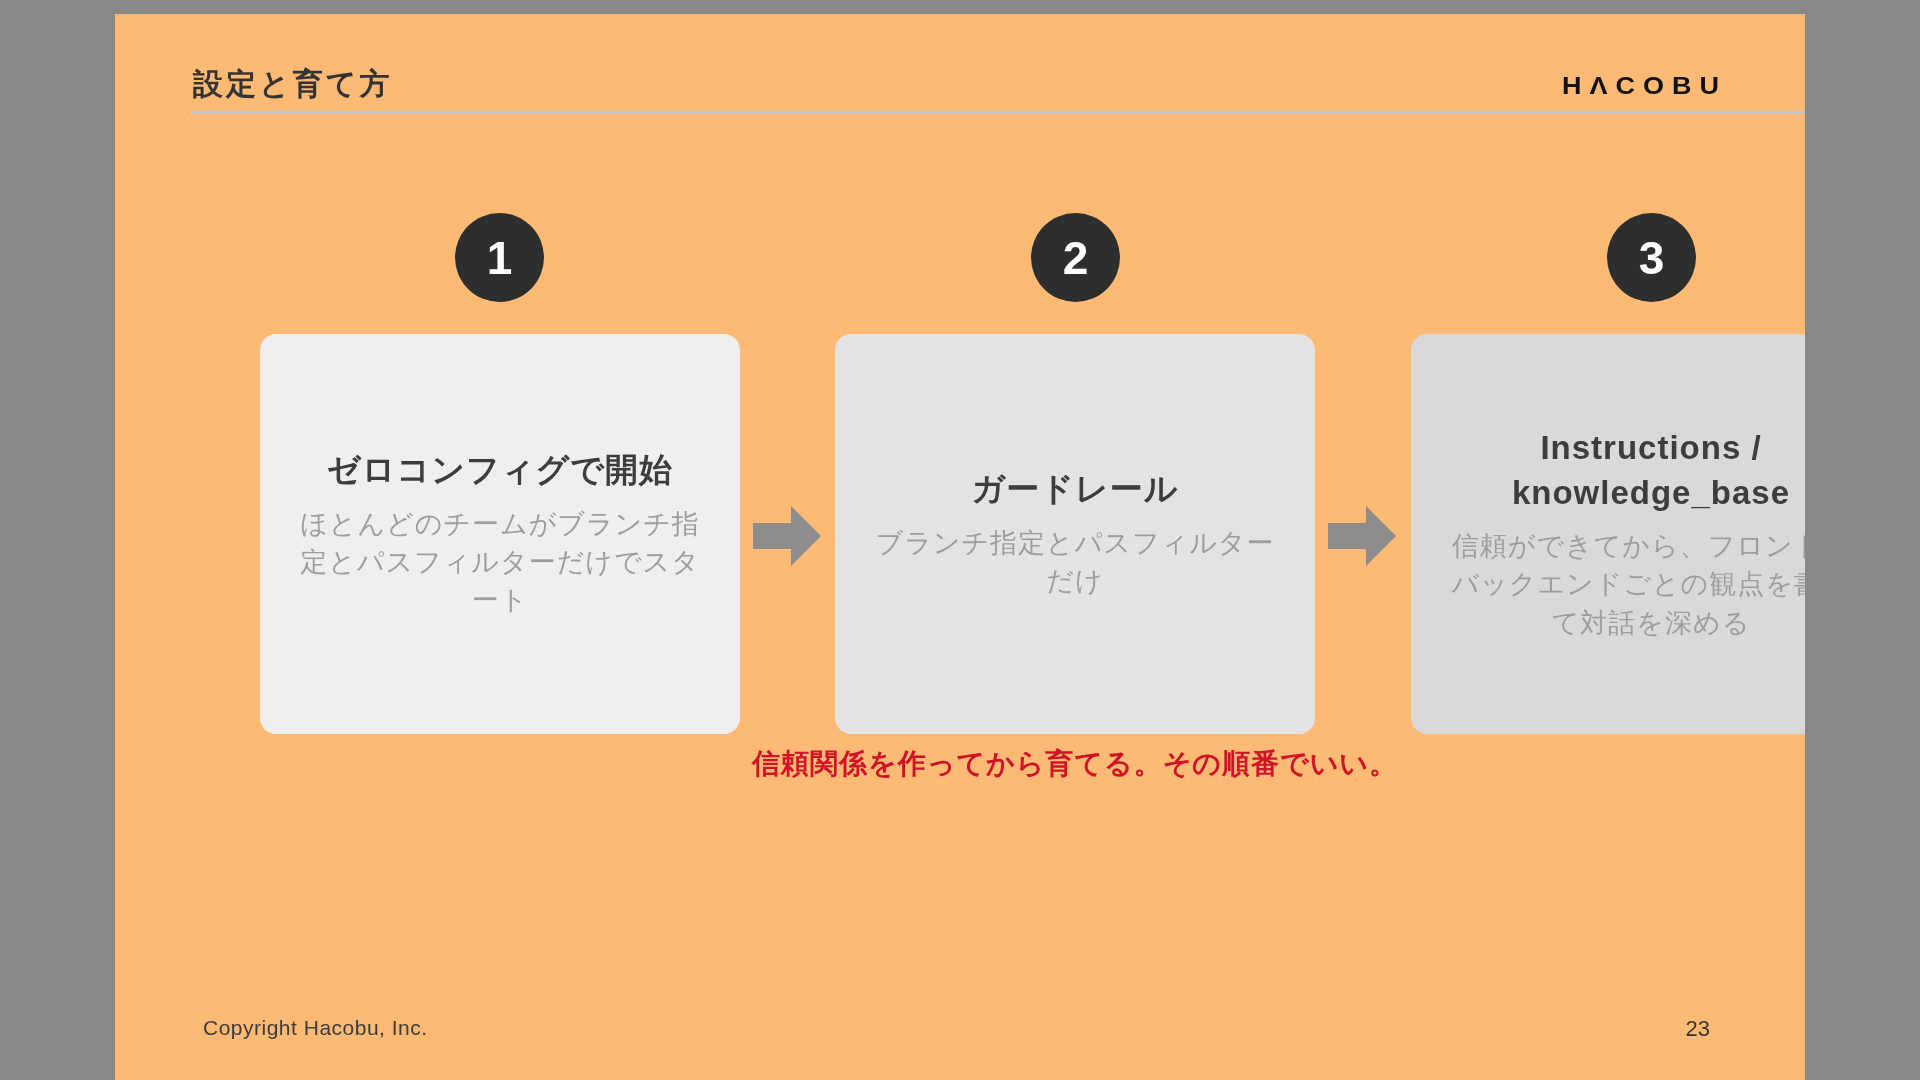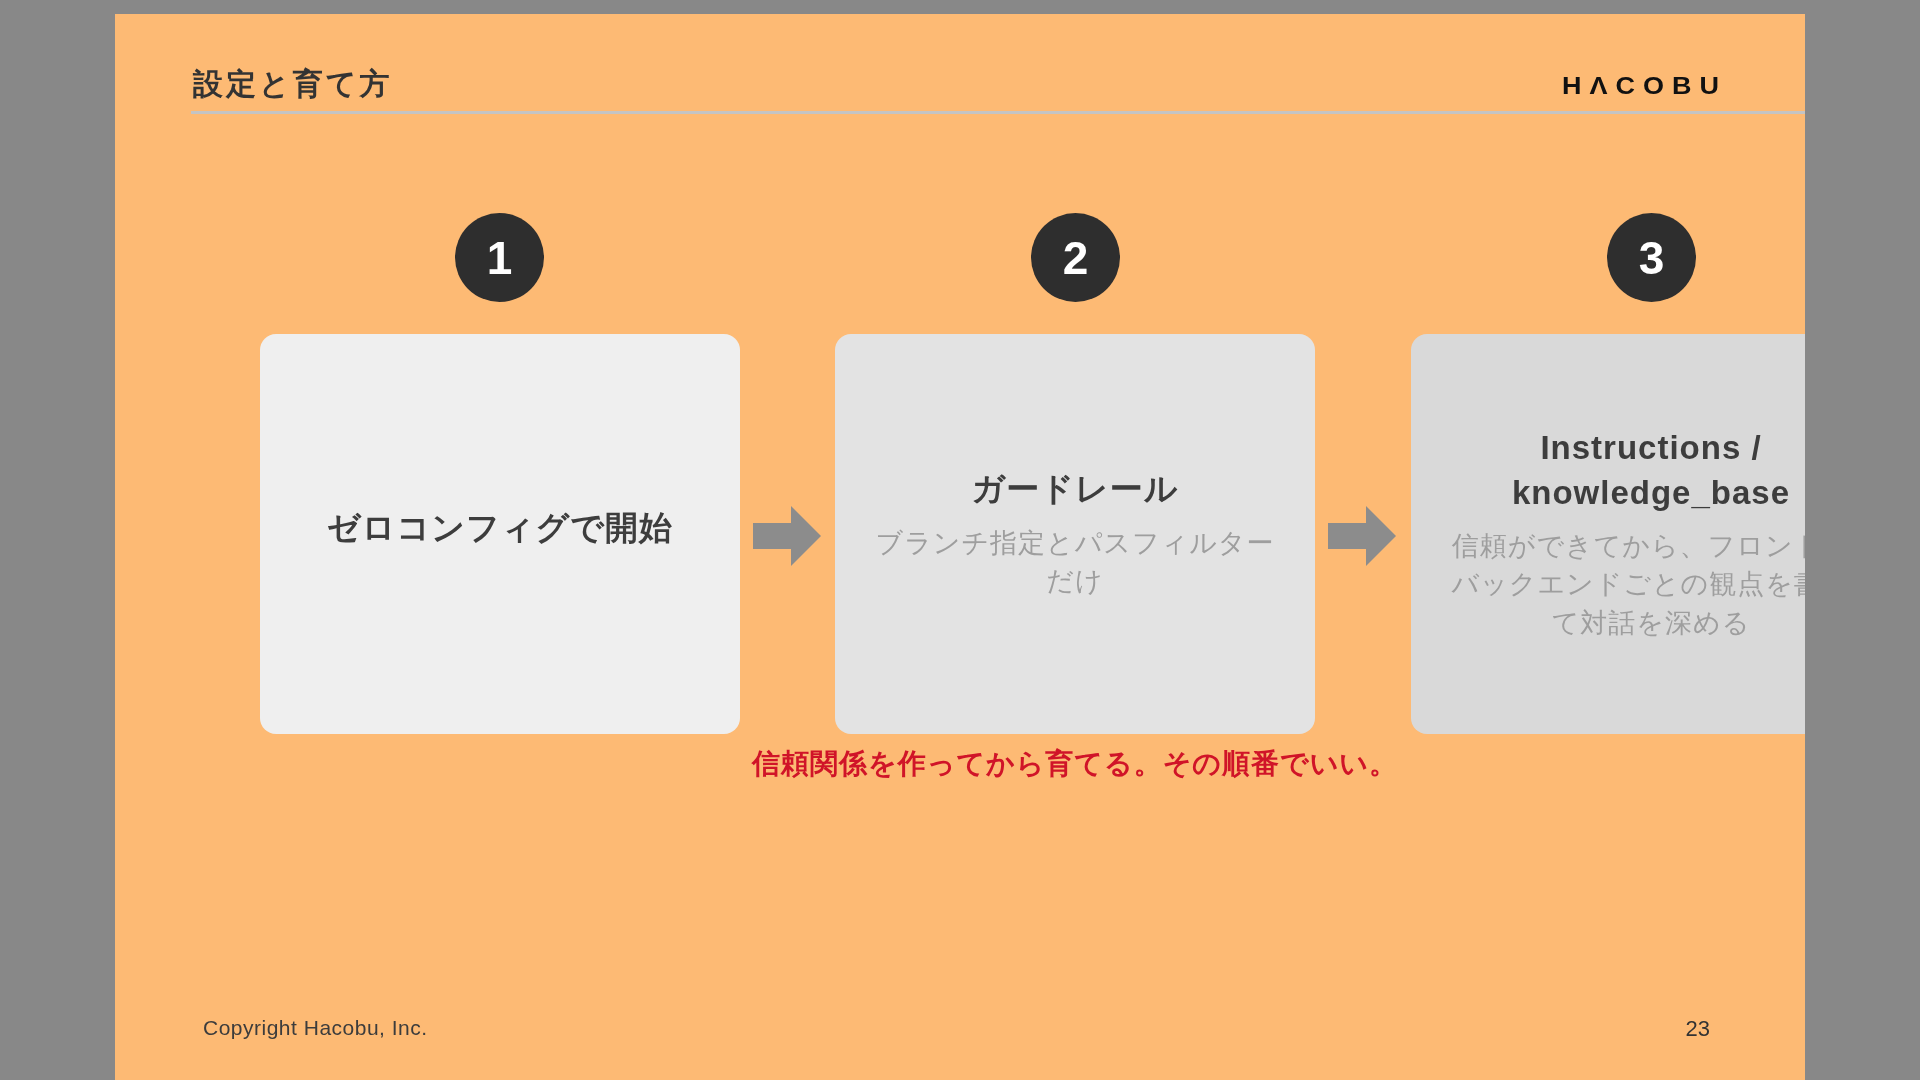--- a/index.html
+++ b/index.html
@@ -148,20 +148,21 @@
   </div>
   <div class="step-circle" id="circle-2" style="background: rgb(46, 46, 46);">
     <span>2</span>
   </div>
   <div class="step-circle" id="circle-3" style="background: rgb(46, 46, 46);">
     <span>3</span>
   </div>
 
   <div class="step-card" id="card-1" style="background: rgb(239, 239, 239);">
     <div class="card-title">ゼロコンフィグで開始</div>
+    <div class="card-desc">ほとんどのチームがブランチ指定とパスフィルターだけでスタート</div>
   </div>
 
   <div class="step-card" id="card-2" style="background: rgb(227, 227, 227);">
     <div class="card-title">ガードレール</div>
     <div class="card-desc">ブランチ指定とパスフィルターだけ</div>
   </div>
 
   <div class="step-card" id="card-3" style="background: rgb(217, 217, 217);">
     <div class="card-title">Instructions / knowledge_base</div>
     <div class="card-desc">信頼ができてから、フロント・バックエンドごとの観点を書いて対話を深める</div>

